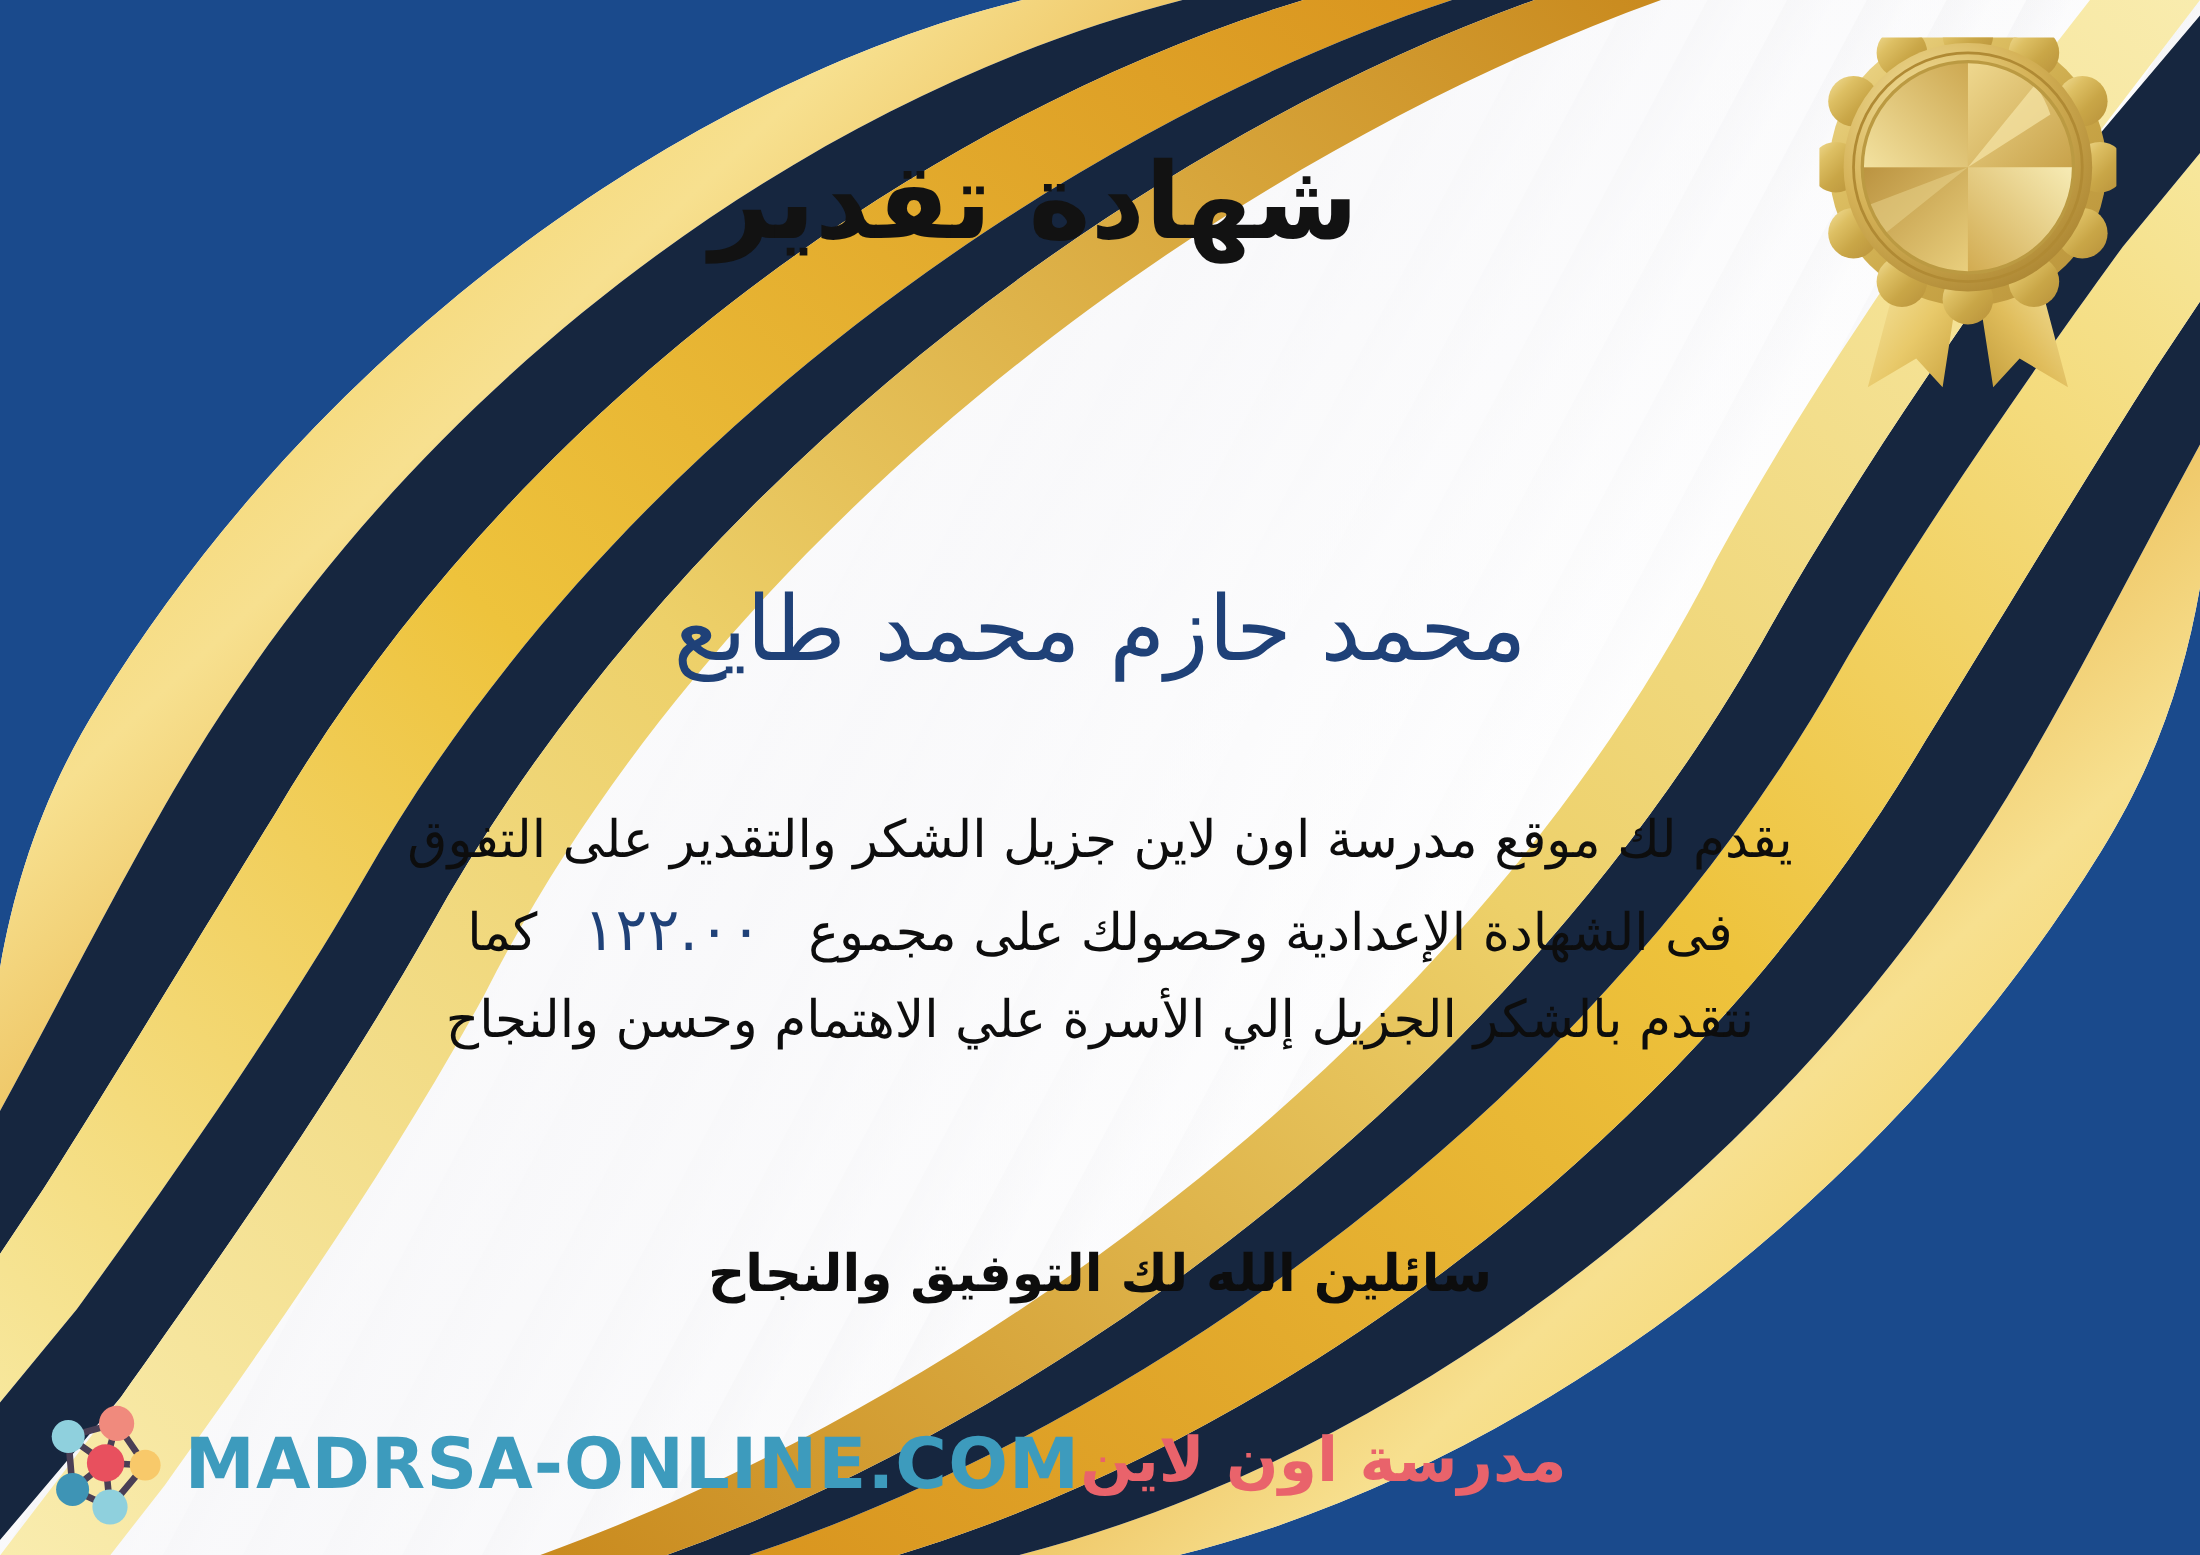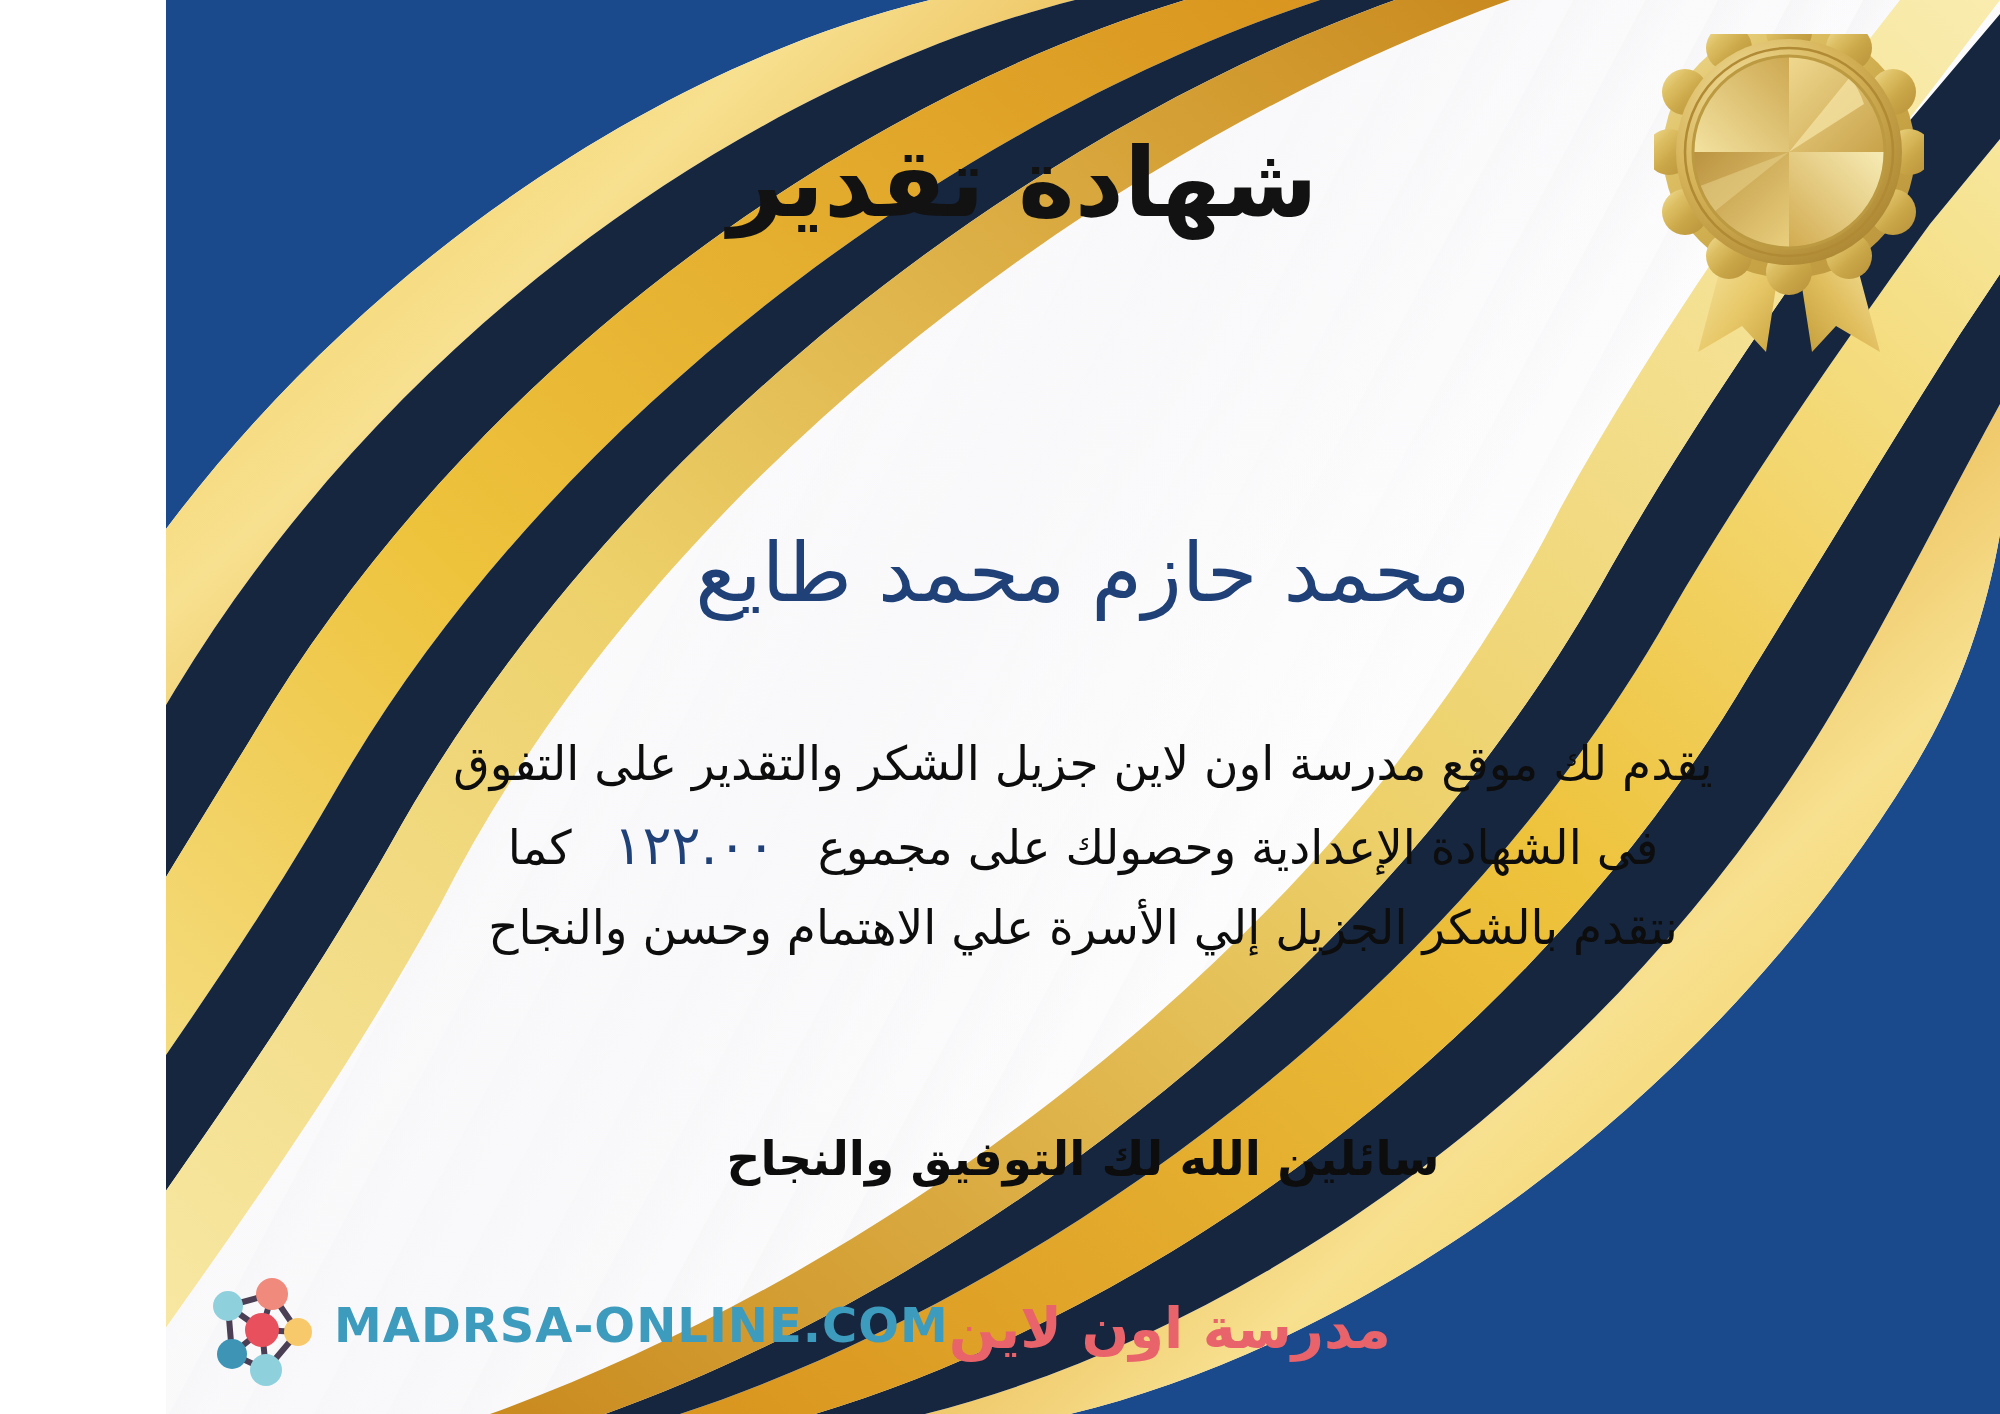--- a/index.html
+++ b/index.html
@@ -3,21 +3,21 @@
 <meta charset="utf-8">
 <title>شهادة تقدير</title>
 <style>
   html, body {
     margin: 0;
     padding: 0;
     background: #ffffff;
   }
   .certificate {
     position: relative;
-    width: 1834px;
+    width: 2000px;
     height: 1414px;
     overflow: hidden;
     background: #ffffff;
     font-family: "DejaVu Sans", "Liberation Sans", sans-serif;
   }
 
   
   .paper-bg {
     position: absolute;
     inset: 0;
@@ -142,21 +142,21 @@
   }
   .brand-ar {
     font-size: 56px;
     font-weight: 700;
     color: #e9636b;
     direction: rtl;
     letter-spacing: 0px;
     margin-bottom: 6px;
   }
   .brand-url {
-    font-size: 48px;
+    font-size: 64px;
     font-weight: 700;
     color: #3d9bbd;
     font-family: "DejaVu Sans", "Liberation Sans", sans-serif;
     letter-spacing: 1px;
     direction: ltr;
   }
   .brand-mark { width: 120px; height: 120px; flex: 0 0 auto; }
 </style>
 </head>
 <body>

